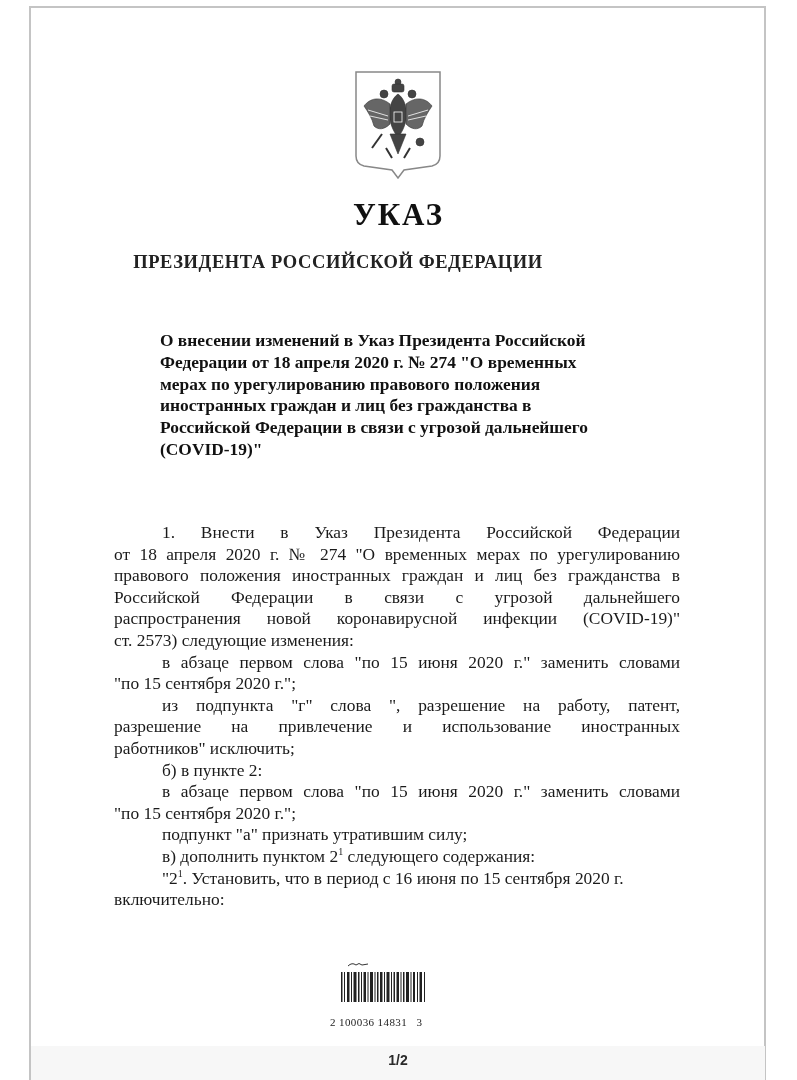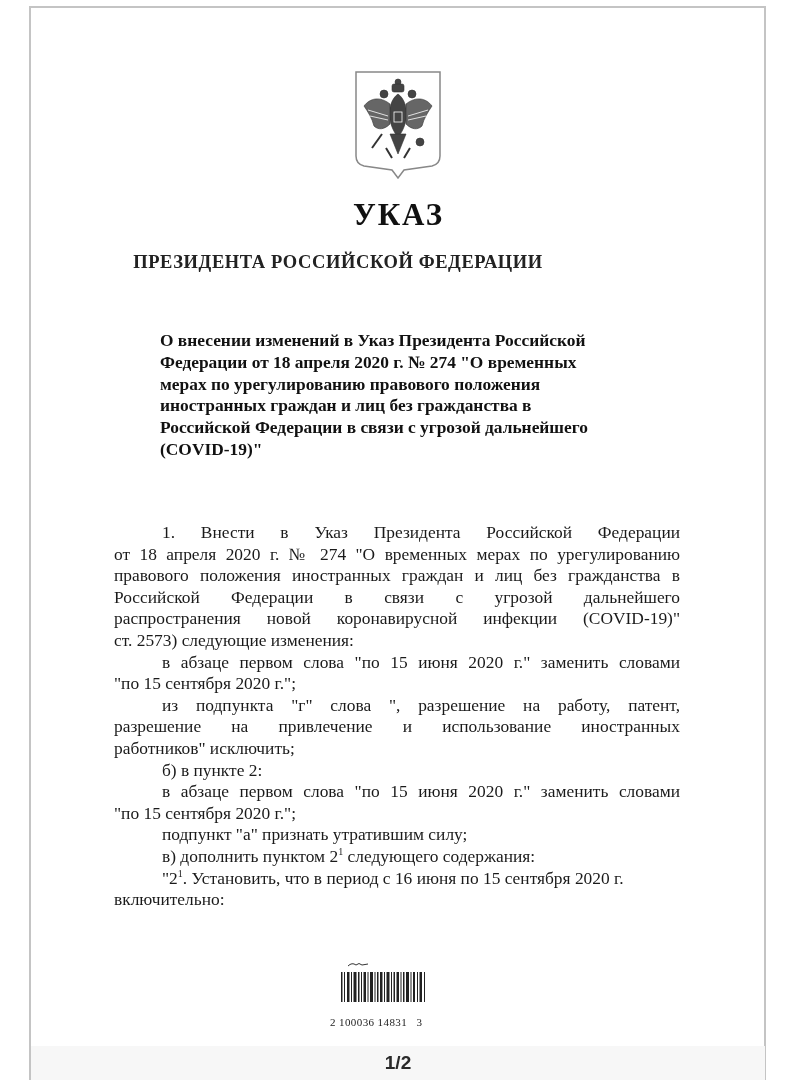--- a/index.html
+++ b/index.html
@@ -43,21 +43,21 @@
     .barcode-num {
       position: absolute; left: 330px; top: 1004px; width: 130px;
       font-size: 11px; letter-spacing: 0.4px; color: #222; white-space: pre; margin-top: 12px;
     }
     .pager {
       position: absolute; left: 31px; top: 1046px; width: 734px; height: 34px;
       background: #f7f7f7; text-align: center;
     }
     .pager span {
       display: inline-block; margin-top: 6px;
-      font-family: "Liberation Sans", sans-serif; font-weight: bold; font-size: 19px; color: #2a2a2a;
+      font-family: "Liberation Sans", sans-serif; font-weight: bold; font-size: 14px; color: #2a2a2a;
     }
   </style>
 </head>
 <body>
 
 <div class="page">
 </div>
 
 <svg class="emblem" viewBox="0 0 92 112">
   <path d="M4 4 H88 V88 Q88 96 80 98 L52 102 L46 110 L40 102 L12 98 Q4 96 4 88 Z" fill="#fff" stroke="#888" stroke-width="1.5"></path>

